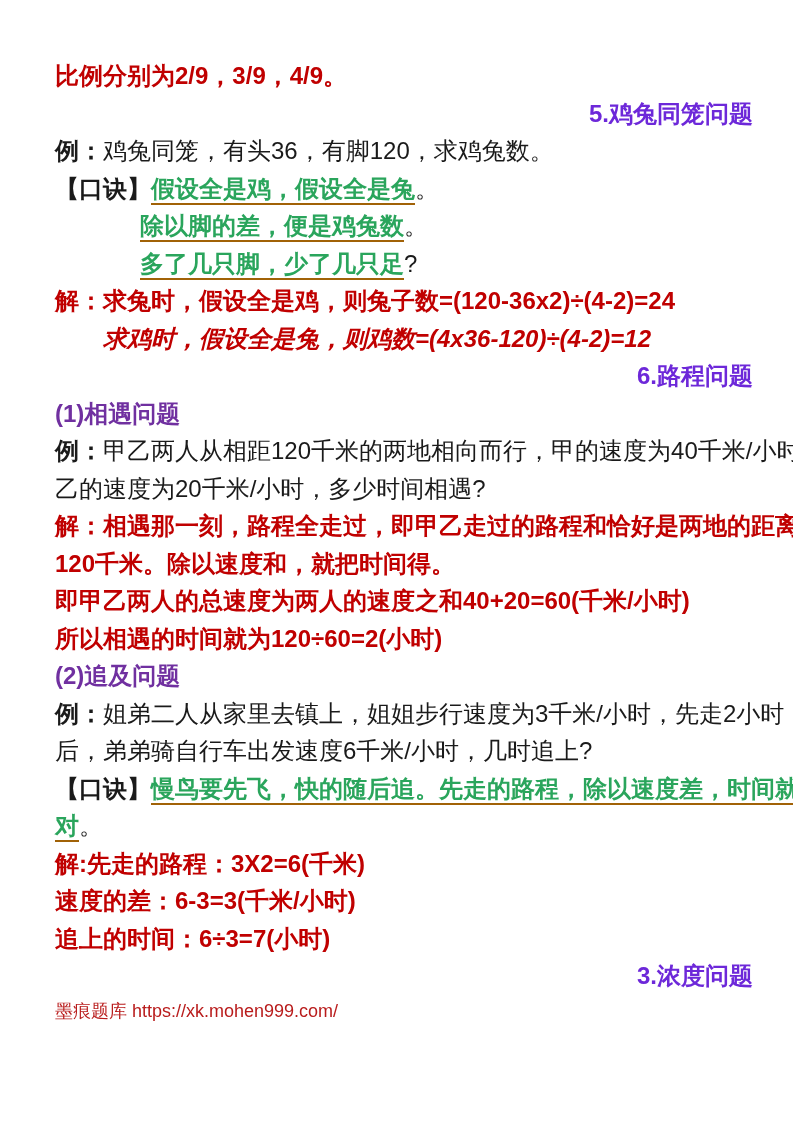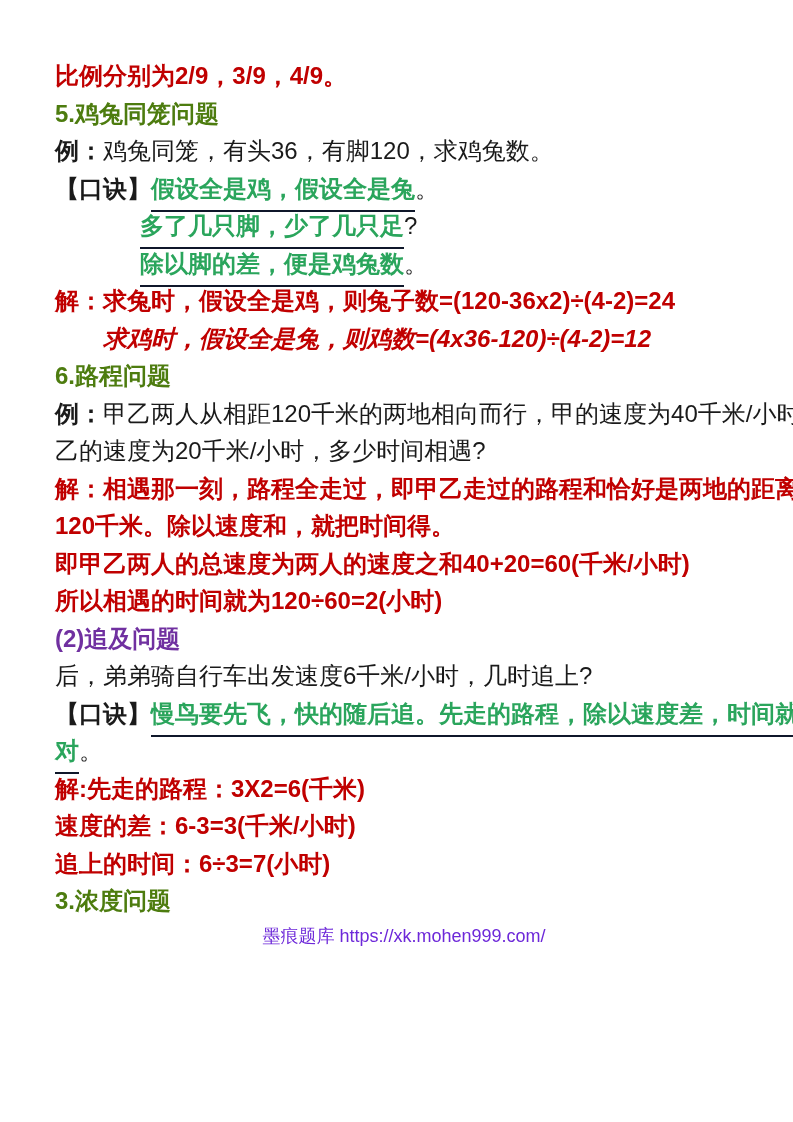--- a/index.html
+++ b/index.html
@@ -10,29 +10,29 @@
     overflow: hidden;
   }
   .doc { padding: 57px 40px 0 55px; }
   .line {
     height: 37.5px; line-height: 37.5px;
     font-size: 24px; color: #1a1a1a;
     white-space: nowrap;
   }
   .b      { font-weight: bold; }
   .red    { color: #c00000; font-weight: bold; }
-  .blue   { color: #4d7c0f; font-weight: bold; }
+  .blue   { color: #6d28d9; font-weight: bold; text-align: right; }
   .purple { color: #7030a0; font-weight: bold; }
   .green  { color: #2aa55c; font-weight: bold; }
-  .u      { border-bottom: 2px solid #0f172a; padding-bottom: 8px; }
+  .u      { border-bottom: 2px solid #a16207; padding-bottom: 1px; }
   .ind-a  { margin-left: 85px; }
   .ind-b  { margin-left: 48px; font-style: italic; }
   .footer {
-    margin-top: 4px; text-align: center;
-    font-size: 18px; color: #6d28d9; line-height: 24px;
+    margin-top: 4px; text-align: left;
+    font-size: 18px; color: #b91c1c; line-height: 24px;
   }
 </style>
 </head>
 <body>
 
 <div class="doc">
 
   <div class="line red">
     <span>比例分别为2/9，3/9，4/9。</span>
   </div>
@@ -44,39 +44,42 @@
 
   <div class="line">
     <span class="b">例：</span><span>鸡兔同笼，有头36，有脚120，求鸡兔数。</span>
   </div>
 
   <div class="line">
     <span class="b">【口诀】</span><span class="green u">假设全是鸡，假设全是兔</span><span>。</span>
   </div>
 
   <div class="line">
-    <span class="ind-a green u">多了几只脚，少了几只足</span><span>?</span>
+    <span class="ind-a green u">除以脚的差，便是鸡兔数</span><span>。</span>
   </div>
 
   <div class="line">
-    <span class="ind-a green u">除以脚的差，便是鸡兔数</span><span>。</span>
+    <span class="ind-a green u">多了几只脚，少了几只足</span><span>?</span>
   </div>
 
   <div class="line red">
     <span>解：求兔时，假设全是鸡，则兔子数=(120-36x2)÷(4-2)=24</span>
   </div>
 
   <div class="line red">
     <span class="ind-b">求鸡时，假设全是兔，则鸡数=(4x36-120)÷(4-2)=12</span>
   </div>
 
   <div class="line blue">
     <span>6.路程问题</span>
   </div>
 
+  <div class="line purple">
+    <span>(1)相遇问题</span>
+  </div>
 
   <div class="line">
     <span class="b">例：</span><span>甲乙两人从相距120千米的两地相向而行，甲的速度为40千米/小时，</span>
   </div>
 
   <div class="line">
     <span>乙的速度为20千米/小时，多少时间相遇?</span>
   </div>
 
 
@@ -93,20 +96,23 @@
   </div>
 
   <div class="line red">
     <span>所以相遇的时间就为120÷60=2(小时)</span>
   </div>
 
   <div class="line purple">
     <span>(2)追及问题</span>
   </div>
 
+  <div class="line">
+    <span class="b">例：</span><span>姐弟二人从家里去镇上，姐姐步行速度为3千米/小时，先走2小时</span>
+  </div>
 
   <div class="line">
     <span>后，弟弟骑自行车出发速度6千米/小时，几时追上?</span>
   </div>
 
   <div class="line">
     <span class="b">【口诀】</span><span class="green u">慢鸟要先飞，快的随后追。先走的路程，除以速度差，时间就求</span>
   </div>
 
   <div class="line">

